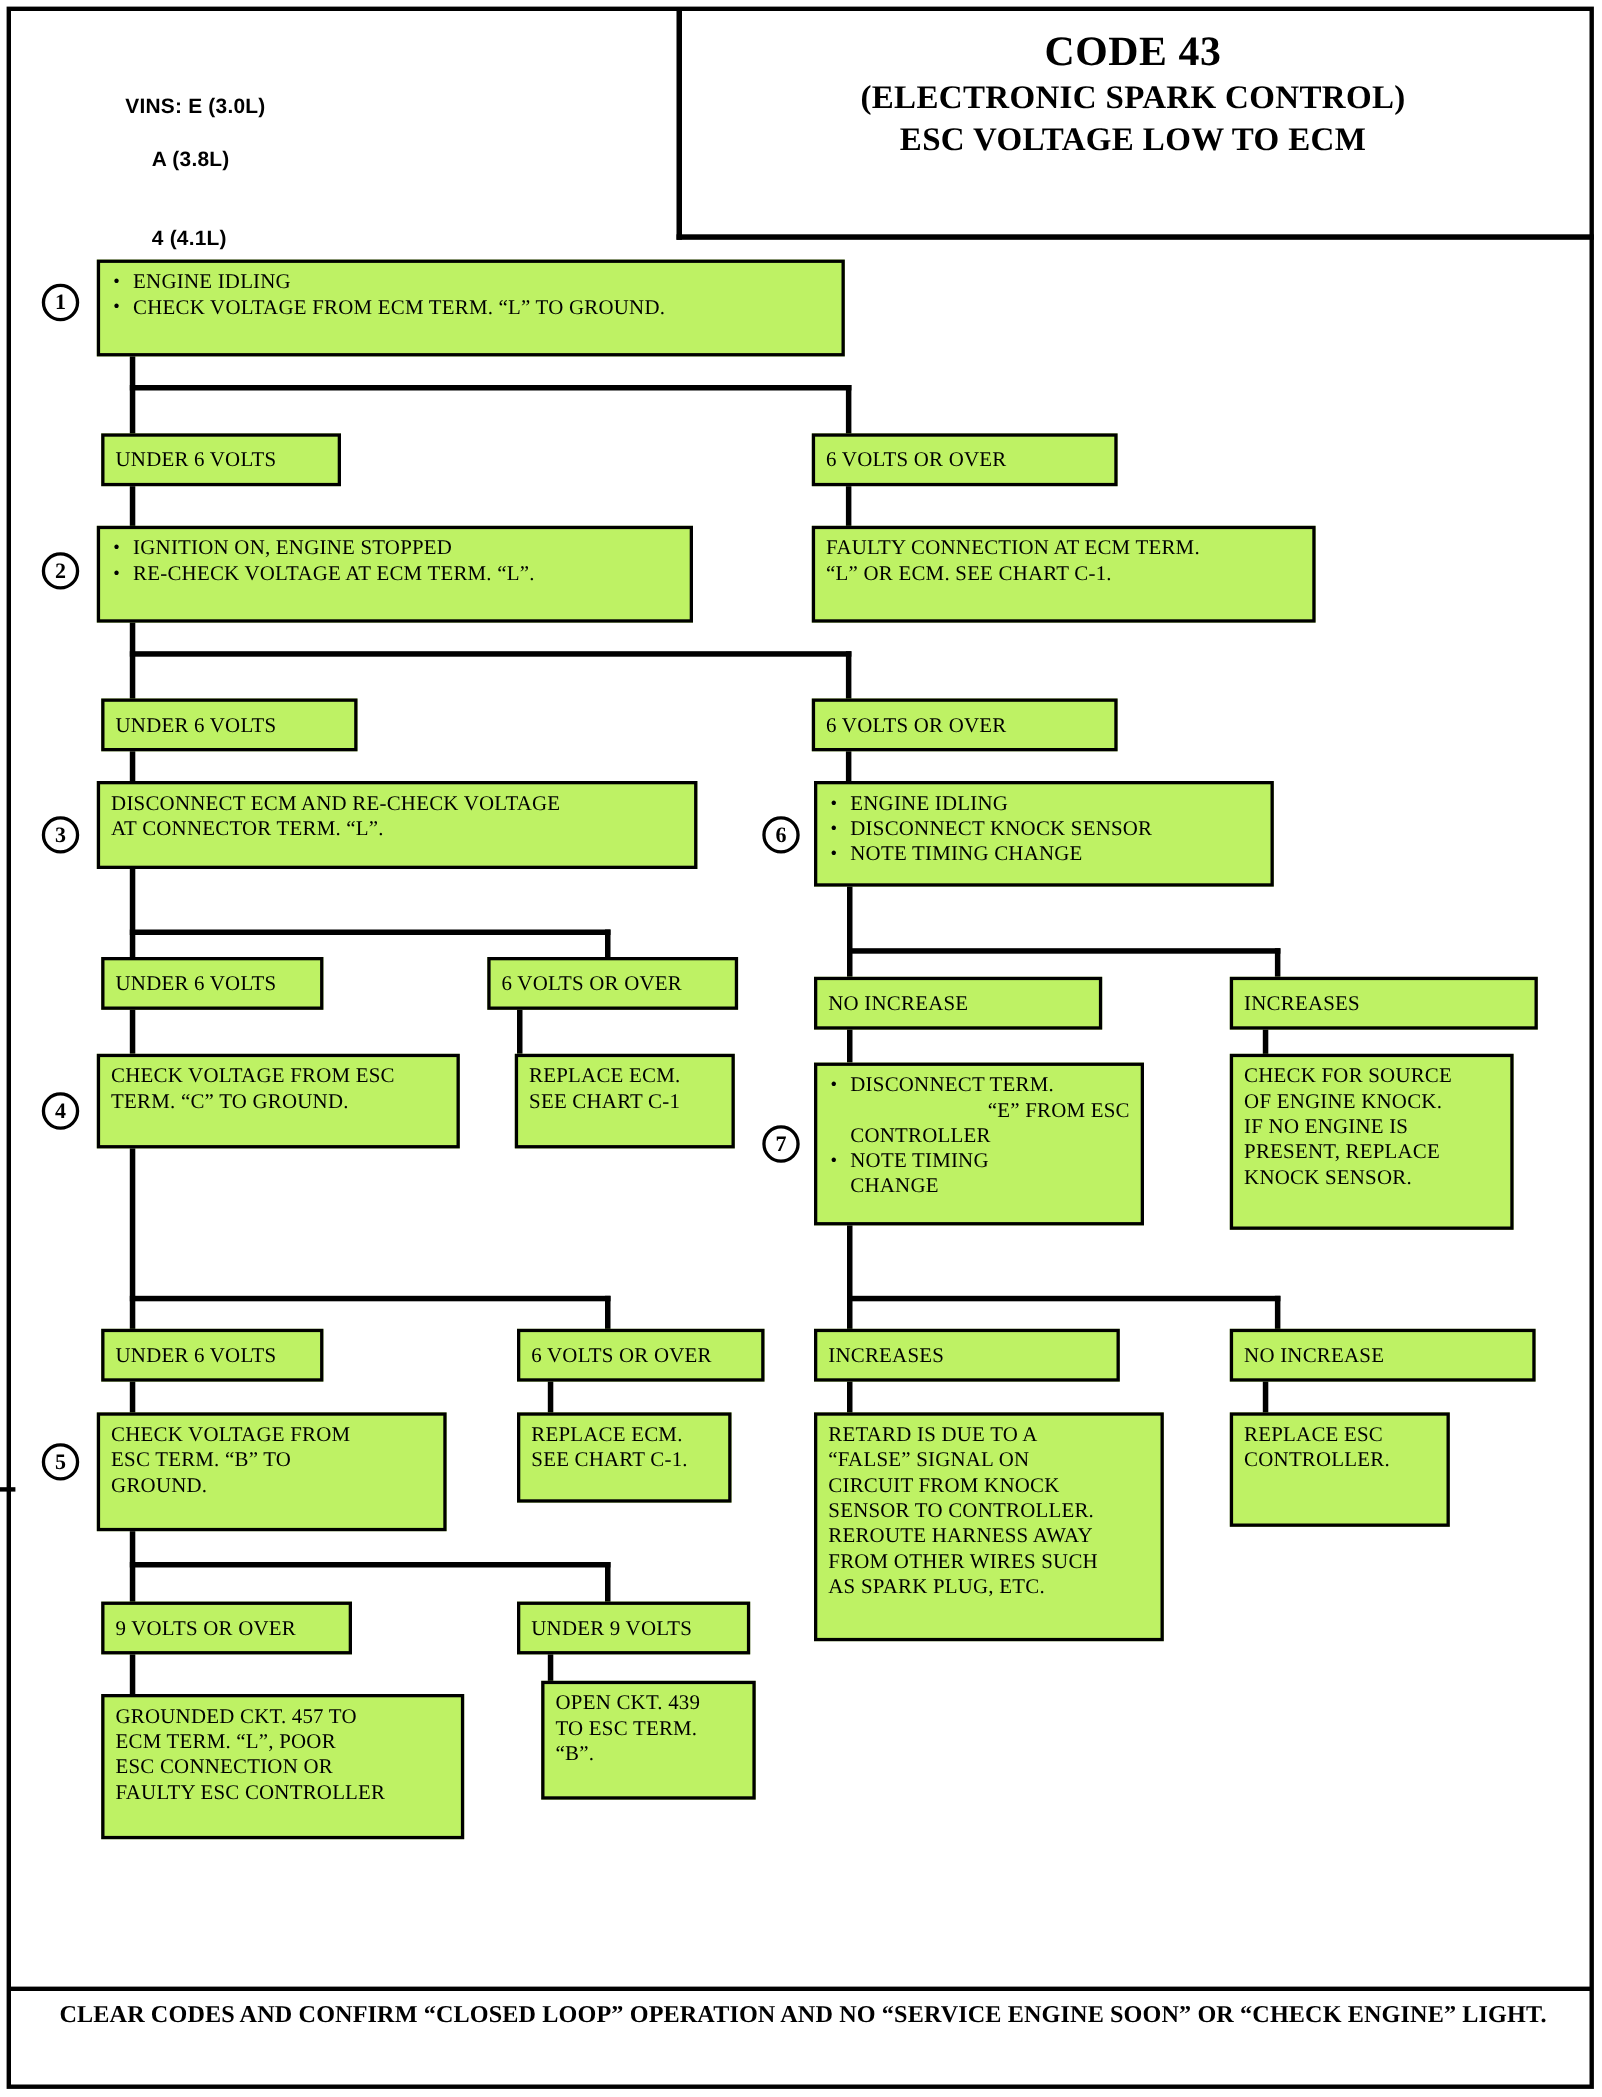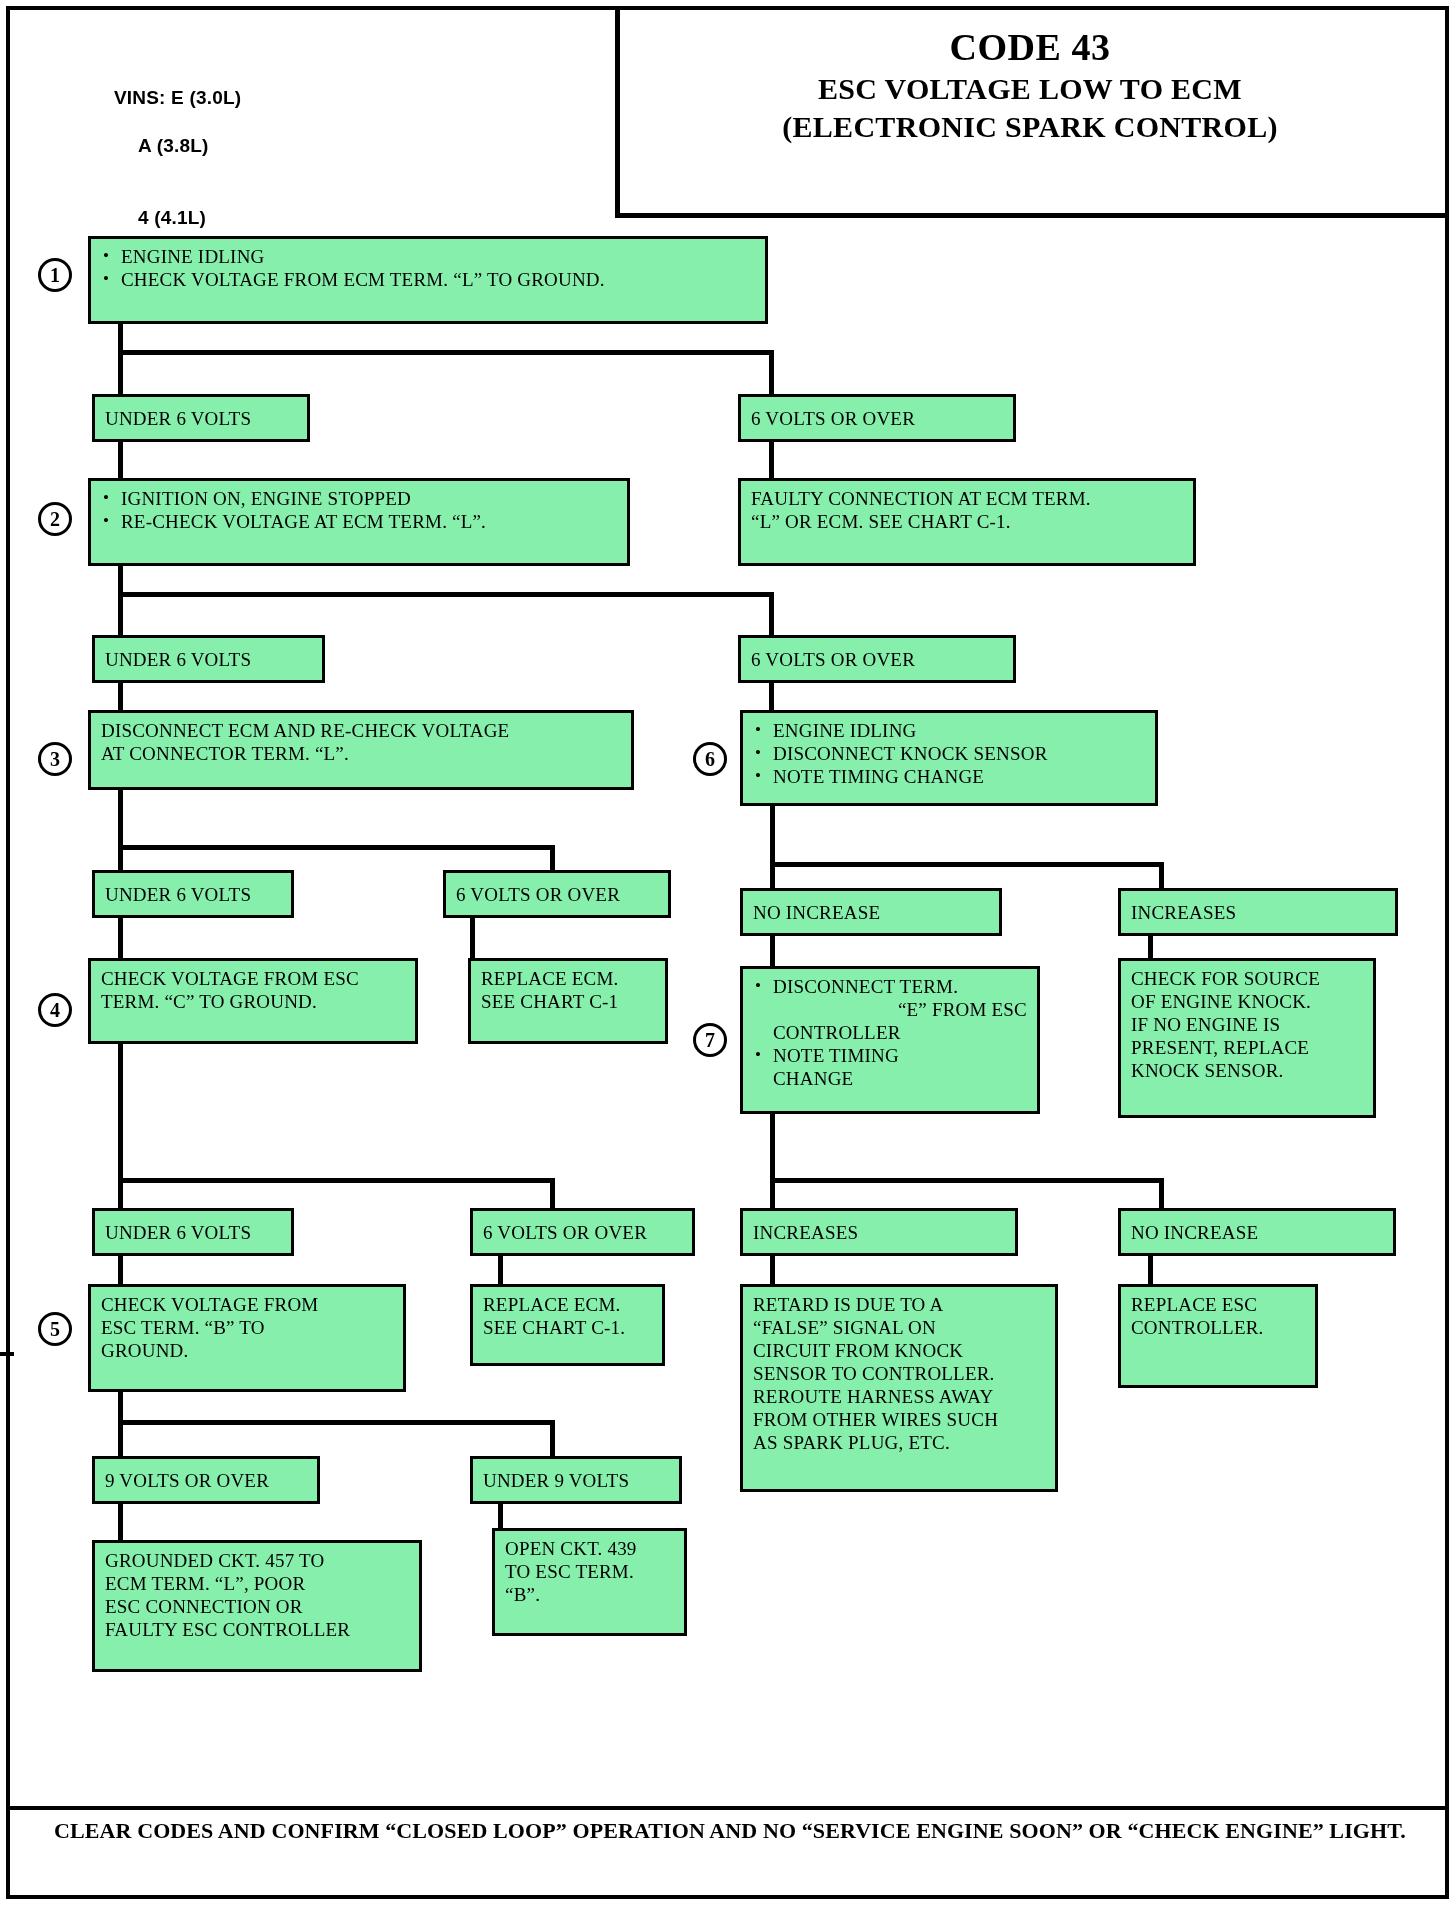--- a/index.html
+++ b/index.html
@@ -79,21 +79,21 @@
   .title-sub {
     font-size: 30px;
     line-height: 38px;
     letter-spacing: .3px;
   }
 
   
   .box {
     position: absolute;
     border: 3px solid #000;
-    background: #86efac;
+    background: #bef264;
     box-sizing: border-box;
     font-size: 19px;
     line-height: 23px;
     padding: 6px 10px;
     letter-spacing: .2px;
     font-family: Liberation Serif, serif;
   }
   .box.small {
     font-size: 19px;
     line-height: 23px;
@@ -179,22 +179,22 @@
 
   <div class="vins">
     <span>VINS: E (3.0L)</span>
     <span class="indent">A (3.8L)</span>
     <span class="indent">4 (4.1L)</span>
     <span class="indent">G,H (5.0L)</span>
   </div>
 
   <div class="title-block">
     <div class="title-main">CODE 43</div>
+    <div class="title-sub">(ELECTRONIC SPARK CONTROL)</div>
     <div class="title-sub">ESC VOLTAGE LOW TO ECM</div>
-    <div class="title-sub">(ELECTRONIC SPARK CONTROL)</div>
   </div>
 
   <div class="stepnum" style="left:38px; top:258px;">1</div>
   <div class="box" style="left:88px; top:236px; width:680px; height:88px;">
     <span class="bullet-line">ENGINE IDLING</span>
     <span class="bullet-line">CHECK VOLTAGE FROM ECM TERM. “L” TO GROUND.</span>
   </div>
 
   <div class="v" style="left:118px; top:324px; height:72px;"></div>
   <div class="h" style="left:118px; top:350px; width:656px;"></div>

